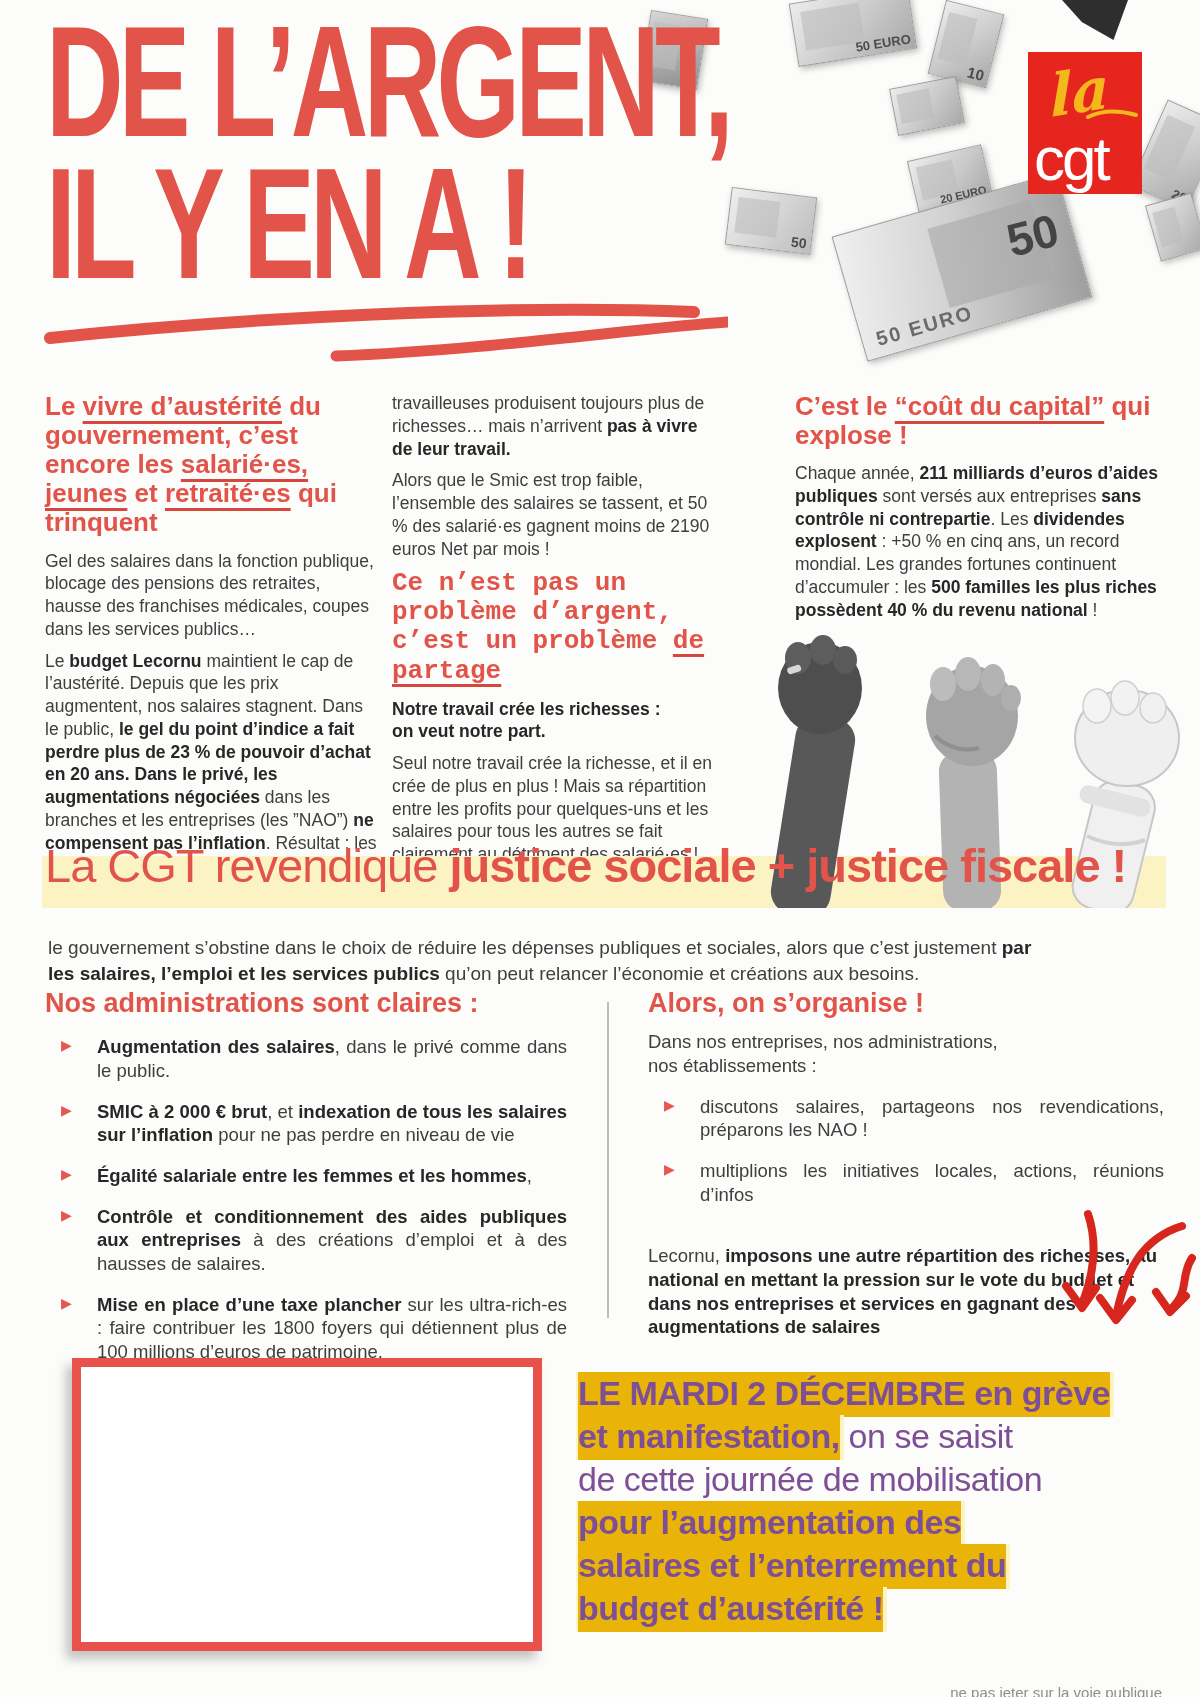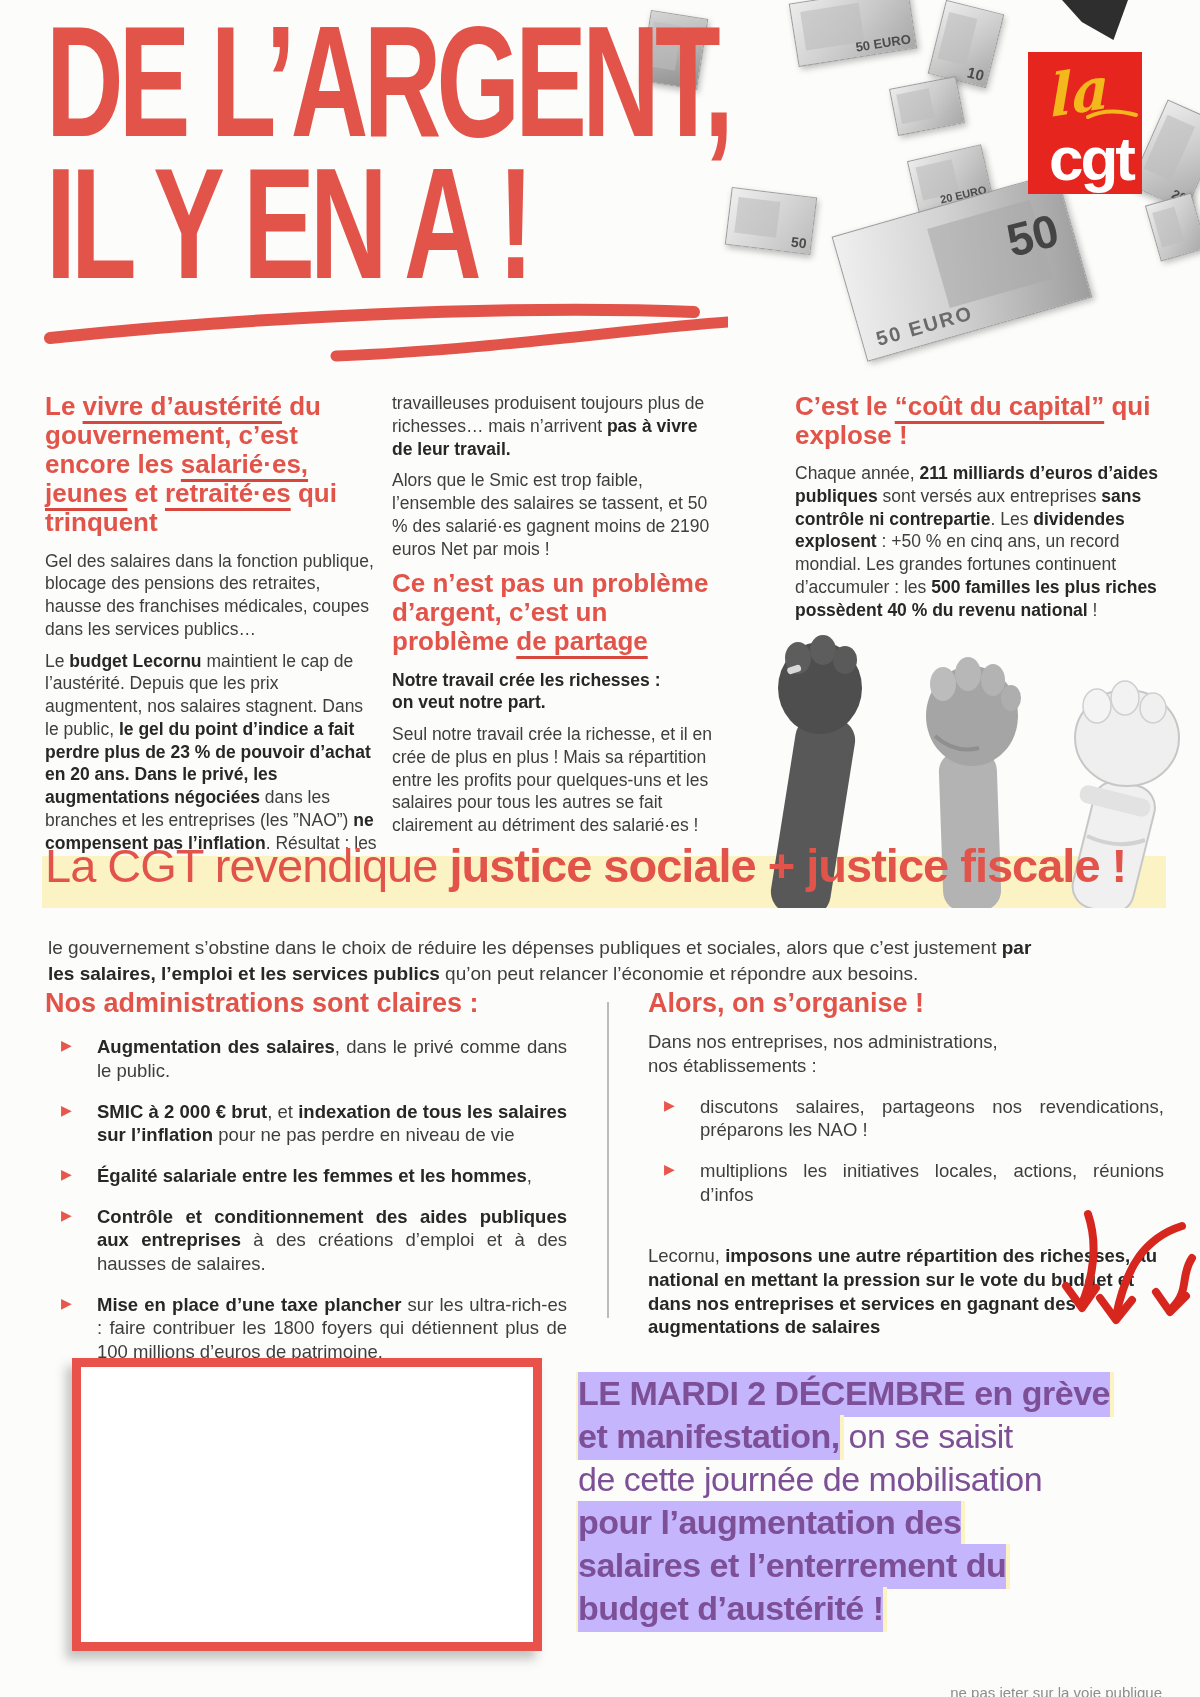--- a/index.html
+++ b/index.html
@@ -8,21 +8,21 @@
   
   .title{position:absolute;left:46px;top:10px;color:#e2534a;font-weight:700;
          font-size:158px;line-height:.9;letter-spacing:-7px;
          transform:scaleX(.68);transform-origin:0 0;white-space:pre;z-index:3;}
   .scribble{position:absolute;left:38px;top:292px;z-index:3;}
   
   .logo{position:absolute;left:1028px;top:52px;width:114px;height:142px;background:#e6261e;z-index:4;}
   .logo .la{position:absolute;left:22px;top:6px;color:#f3b81c;font-size:58px;font-weight:700;
             font-family:"DejaVu Serif",serif;font-style:italic;transform:rotate(-9deg) skewX(-8deg);}
   .logo .la-swash{position:absolute;left:58px;top:55px;}
-  .logo .cgt{position:absolute;left:21px;bottom:4px;color:#fff;font-size:62px;font-weight:700;
+  .logo .cgt{position:absolute;left:6px;bottom:4px;color:#fff;font-size:62px;font-weight:400;
              letter-spacing:-3px;line-height:1;}
   
   .note{position:absolute;background:linear-gradient(135deg,#ececec 0%,#c9c9c9 55%,#a8a8a8 100%);
         border:1px solid #9b9b9b;box-shadow:2px 3px 6px rgba(0,0,0,.25);z-index:1;
         color:#555;overflow:hidden;}
   .note .inner{position:absolute;left:8%;top:14%;width:50%;height:64%;background:#bdbdbd;opacity:.6;}
   .note .den{position:absolute;right:4px;bottom:2px;font-weight:700;color:#4c4c4c;}
   .shard{position:absolute;background:#2e2e2e;z-index:1;}
   .big50{font-size:46px;color:#444;position:absolute;right:14px;top:26px;font-weight:700;transform:rotate(2deg);}
   .big50cap{position:absolute;left:14px;bottom:6px;font-size:20px;font-weight:700;color:#6a6a6a;letter-spacing:2px;}
@@ -52,21 +52,21 @@
   .divider{position:absolute;left:607px;top:1002px;width:2px;height:316px;background:#bcbcbc;}
   .ensemble{margin-top:38px;}
   .arrows{position:absolute;left:1032px;top:1206px;z-index:3;}
   
   .contact-box{position:absolute;left:72px;top:1358px;width:452px;height:275px;background:#fff;
                border:9px solid #e8524a;box-shadow:-6px 8px 10px rgba(90,90,90,.35);}
   .mob{position:absolute;left:578px;top:1372px;width:600px;color:#7d4f96;font-size:34px;
        line-height:43px;letter-spacing:-.5px;}
   .mob .line{white-space:nowrap;}
   .mob .b{color:inherit;font-weight:700;}
-  .mob .hl{background:#c4b5fd;box-shadow:4px 0 0 #fcf3c3,-2px 0 0 #fcf3c3;padding:2px 0 5px 0;}
+  .mob .hl{background:#eab308;box-shadow:4px 0 0 #fcf3c3,-2px 0 0 #fcf3c3;padding:2px 0 5px 0;}
   .footnote{position:absolute;right:38px;top:1648px;font-size:15px;color:#8d8d8d;margin-top:36px;}
 </style>
 </head>
 <body>
 
 <div class="page">
 
   <div class="note" style="left:793px;top:-6px;width:118px;height:62px;transform:rotate(-9deg);">
       <span class="inner"></span>
       <span class="den" style="font-size:13px;">50 EURO</span>
@@ -121,21 +121,21 @@
 
   <div class="col" style="left:45px;width:332px;">
     <h2 class="rhead"><span>Le </span><span class="u">vivre d’austérité</span><span> du gouvernement, c’est encore les </span><span class="u">salarié·es, jeunes</span><span> et </span><span class="u">retraité·es</span><span> qui trinquent</span></h2>
     <p>Gel des salaires dans la fonction publique, blocage des pensions des retraites, hausse des franchises médicales, coupes dans les services publics…</p>
     <p><span>Le </span><span class="b">budget Lecornu</span><span> maintient le cap de l’austérité. Depuis que les prix augmentent, nos salaires stagnent. Dans le public, </span><span class="b">le gel du point d’indice a fait perdre plus de 23 % de pouvoir d’achat en 20 ans. Dans le privé, les augmentations négociées</span><span> dans les branches et les entreprises (les ”NAO”) </span><span class="b">ne compensent pas l’inflation</span><span>. Résultat : les travailleurs et</span></p>
   </div>
 
   <div class="col" style="left:392px;width:330px;">
     <p><span>travailleuses produisent toujours plus de richesses… mais n’arrivent </span><span class="b">pas à vivre de leur travail.</span></p>
     <p>Alors que le Smic est trop faible, l’ensemble des salaires se tassent, et 50 % des salarié·es gagnent moins de 2190 euros Net par mois !</p>
-    <h2 class="rhead" style=""><span>Ce n’est pas un problème d’argent, c’est un problème </span><span class="u">de partage</span></h2>
+    <h2 class="rhead" style="font-family:Liberation Mono, monospace;"><span>Ce n’est pas un problème d’argent, c’est un problème </span><span class="u">de partage</span></h2>
     <p class="lead preline">Notre travail crée les richesses :
 on veut notre part.</p>
     <p>Seul notre travail crée la richesse, et il en crée de plus en plus ! Mais sa répartition entre les profits pour quelques-uns et les salaires pour tous les autres se fait clairement au détriment des salarié·es !</p>
   </div>
 
   <div class="col" style="left:795px;width:368px;">
     <h2 class="rhead"><span>C’est le </span><span class="u">“coût du capital”</span><span> qui explose !</span></h2>
     <p><span>Chaque année, </span><span class="b">211 milliards d’euros d’aides publiques</span><span> sont versés aux entreprises </span><span class="b">sans contrôle ni contrepartie</span><span>. Les </span><span class="b">dividendes explosent</span><span> : +50 % en cinq ans, un record mondial. Les grandes fortunes continuent d’accumuler : les </span><span class="b">500 familles les plus riches possèdent 40 % du revenu national</span><span> !</span></p>
   </div>
 
@@ -164,21 +164,21 @@
       <ellipse cx="390" cy="112" rx="14" ry="17" fill="#f2f2f2" stroke="#cfcfcf" stroke-width="1.5"></ellipse>
       <ellipse cx="418" cy="122" rx="13" ry="15" fill="#f0f0f0" stroke="#cfcfcf" stroke-width="1.5"></ellipse>
       <rect x="344" y="206" width="72" height="18" rx="8" fill="#e2e2e2" transform="rotate(14 380 215)"></rect>
       <path d="M352 250 q 30 14 58 4" stroke="#d2d2d2" stroke-width="4" fill="none"></path>
     </g>
   </svg>
 
   <div class="banner-hl"></div>
   <div class="banner"><span>La CGT revendique </span><span class="b">justice sociale + justice fiscale !</span></div>
 
-  <p class="intro"><span>le gouvernement s’obstine dans le choix de réduire les dépenses publiques et sociales, alors que c’est justement </span><span class="b">par les salaires, l’emploi et les services publics</span><span> qu’on peut relancer l’économie et répondre aux besoins.</span></p>
+  <p class="intro"><span>le gouvernement s’obstine dans le choix de réduire les dépenses publiques et sociales, alors que c’est justement </span><span class="b">par les salaires, l’emploi et les services publics</span><span> qu’on peut relancer l’économie et créations aux besoins.</span></p>
 
   <div class="listcol" style="left:45px;width:522px;">
     <h2 class="rhead" style="font-size:27px;">Nos administrations sont claires :</h2>
     <ul>
         <li class="justify"><span class="b">Augmentation des salaires</span><span>, dans le privé comme dans le public.</span></li>
         <li class="justify"><span class="b">SMIC à 2 000 € brut</span><span>, et </span><span class="b">indexation de tous les salaires sur l’inflation</span><span> pour ne pas perdre en niveau de vie</span></li>
         <li class="justify"><span class="b">Égalité salariale entre les femmes et les hommes</span><span>,</span></li>
         <li class="justify"><span class="b">Contrôle et conditionnement des aides publiques aux entreprises</span><span> à des créations d’emploi et à des hausses de salaires.</span></li>
         <li class="justify"><span class="b">Mise en place d’une taxe plancher</span><span> sur les ultra-rich-es : faire contribuer les 1800 foyers qui détiennent plus de 100 millions d’euros de patrimoine.</span></li>
       </ul>

